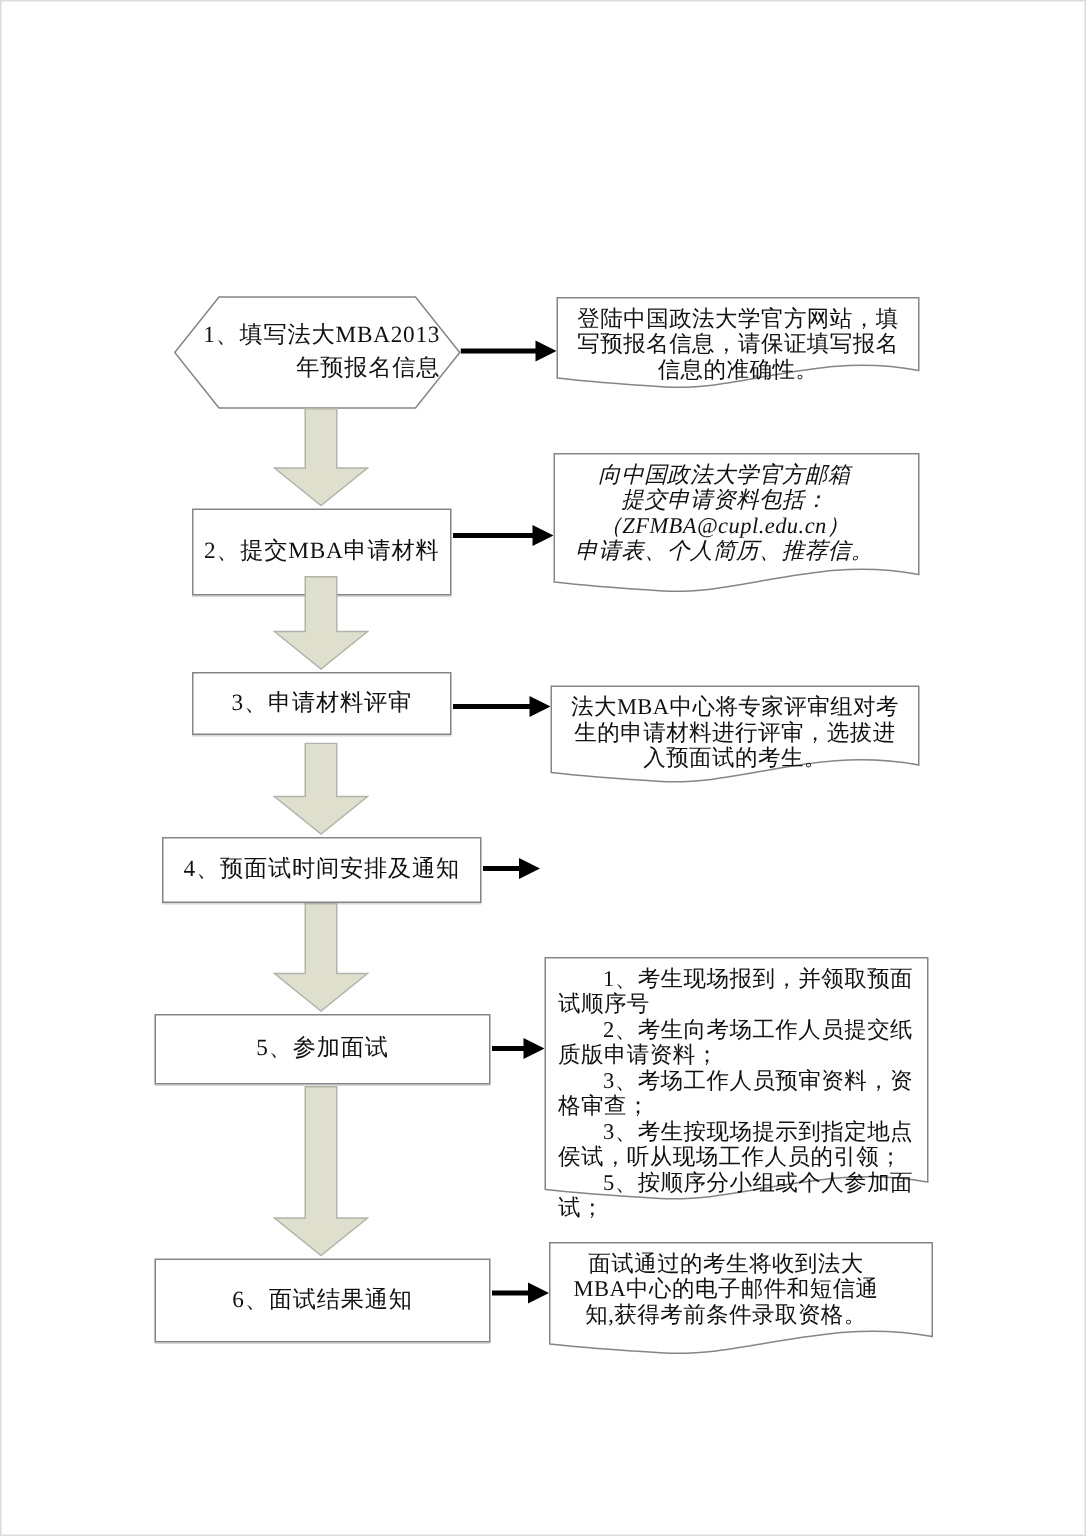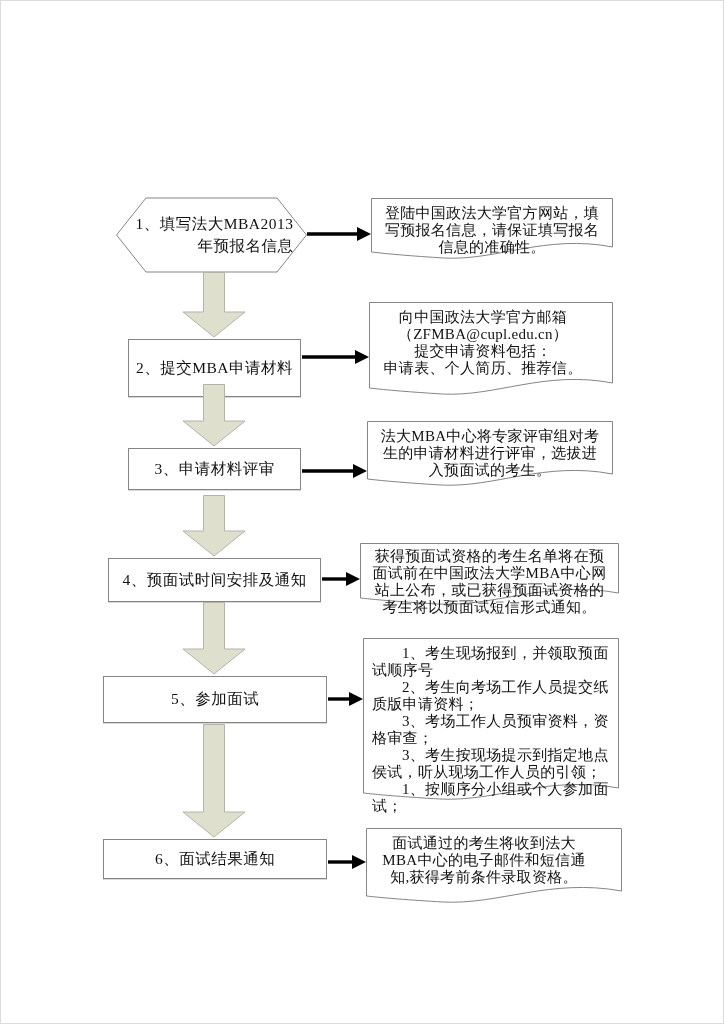--- a/index.html
+++ b/index.html
@@ -83,21 +83,21 @@
   </div>
 
   <div class="step rect" style="left:107px;top:557px;width:213px;height:44px;">
     <span class="lbl">4、预面试时间安排及通知</span>
   </div>
 
   <div class="step rect" style="left:102px;top:675px;width:224px;height:47px;">
     <span class="lbl">5、参加面试</span>
   </div>
 
-  <div class="step rect" style="left:102px;top:838px;width:224px;height:40px;text-align:right;">
+  <div class="step rect" style="left:102px;top:838px;width:224px;height:56px;text-align:right;">
     <span class="lbl">6、面试结果通知</span>
   </div>
 
   <div class="down-arrow" style="left:181px;top:271px;width:64px;height:66px;"><svg width="64" height="66">
         <polygon points="21.5,0.5 42.5,0.5 42.5,40 63,40 32,65 1,40 21.5,40" fill="#dee0cd" stroke="#b3b3aa" stroke-width="1"></polygon>
       </svg></div>
   <div class="down-arrow" style="left:181px;top:383px;width:64px;height:63px;"><svg width="64" height="63">
         <polygon points="21.5,0.5 42.5,0.5 42.5,37 63,37 32,62 1,37 21.5,37" fill="#dee0cd" stroke="#b3b3aa" stroke-width="1"></polygon>
       </svg></div>
   <div class="down-arrow" style="left:181px;top:494px;width:64px;height:62px;"><svg width="64" height="62">
@@ -135,56 +135,50 @@
         <polygon points="24,1 38,8 24,15" fill="#000000"></polygon>
       </svg></div>
 
   <div class="note doc-shape" style="left:370px;top:197px;width:242px;height:64px;">
       <svg width="242" height="68" class="shape" style="overflow: visible;">
         <path d="M0.5,0.5 L241.5,0.5 L241.5,49 C174.2,36 125.8,63 72.6,60 C41.1,58 16.9,56 0.5,54 Z" fill="#ffffff" stroke="#858585" stroke-width="1"></path>
       </svg>
     <div class="note-text center">登陆中国政法大学官方网站，填写预报名信息，请保证填写报名信息的准确性。</div>
   </div>
 
-  <div class="note doc-shape" style="left:368px;top:301px;width:228px;height:96px;">
+  <div class="note doc-shape" style="left:368px;top:301px;width:228px;height:96px;font-style:italic;">
       <svg width="244" height="100" class="shape" style="overflow: visible;">
         <path d="M0.5,0.5 L243.5,0.5 L243.5,81 C175.7,68 126.9,95 73.2,92 C41.5,90 17.1,88 0.5,86 Z" fill="#ffffff" stroke="#858585" stroke-width="1"></path>
       </svg>
     <div class="note-text center">
       <span class="line">向中国政法大学官方邮箱</span>
+      <span class="line">提交申请资料包括：</span>
       <span class="line">（ZFMBA@cupl.edu.cn）</span>
-      <span class="line">提交申请资料包括：</span>
       <span class="line">申请表、个人简历、推荐信。</span>
     </div>
   </div>
 
-  <div class="note doc-shape" style="left:366px;top:420px;width:246px;height:68px;">
+  <div class="note doc-shape" style="left:366px;top:456px;width:246px;height:68px;">
       <svg width="246" height="72" class="shape" style="overflow: visible;">
         <path d="M0.5,0.5 L245.5,0.5 L245.5,53 C177.1,40 127.9,67 73.8,64 C41.8,62 17.2,60 0.5,58 Z" fill="#ffffff" stroke="#858585" stroke-width="1"></path>
       </svg>
     <div class="note-text center">法大MBA中心将专家评审组对考生的申请材料进行评审，选拔进入预面试的考生。</div>
   </div>
 
-  <div class="note doc-shape" style="left:359px;top:542px;width:259px;height:65px;">
-      <svg width="259" height="69" class="shape" style="overflow: visible;">
-        <path d="M0.5,0.5 L258.5,0.5 L258.5,50 C186.5,37 134.7,64 77.7,61 C44.0,59 18.1,57 0.5,55 Z" fill="#ffffff" stroke="#858585" stroke-width="1"></path>
-      </svg>
-    <div class="note-text center" style="padding-top:5px;">获得预面试资格的考生名单将在预面试前在中国政法大学MBA中心网站上公布，或已获得预面试资格的考生将以预面试短信形式通知。</div>
-  </div>
 
   <div class="note doc-shape" style="left:362px;top:637px;width:256px;height:165px;">
       <svg width="256" height="169" class="shape" style="overflow: visible;">
         <path d="M0.5,0.5 L255.5,0.5 L255.5,150 C184.3,137 133.1,164 76.8,161 C43.5,159 17.9,157 0.5,155 Z" fill="#ffffff" stroke="#858585" stroke-width="1"></path>
       </svg>
     <div class="note-text">
       <p>1、考生现场报到，并领取预面试顺序号</p>
       <p>2、考生向考场工作人员提交纸质版申请资料；</p>
       <p>3、考场工作人员预审资料，资格审查；</p>
       <p>3、考生按现场提示到指定地点侯试，听从现场工作人员的引领；</p>
-      <p>1、按顺序分小组或个人参加面试；</p>
+      <p>5、按顺序分小组或个人参加面试；</p>
     </div>
   </div>
 
   <div class="note doc-shape" style="left:365px;top:827px;width:236px;height:78px;">
       <svg width="256" height="82" class="shape" style="overflow: visible;">
         <path d="M0.5,0.5 L255.5,0.5 L255.5,63 C184.3,50 133.1,77 76.8,74 C43.5,72 17.9,70 0.5,68 Z" fill="#ffffff" stroke="#858585" stroke-width="1"></path>
       </svg>
     <div class="note-text center">面试通过的考生将收到法大MBA中心的电子邮件和短信通知,获得考前条件录取资格。</div>
   </div>
 

